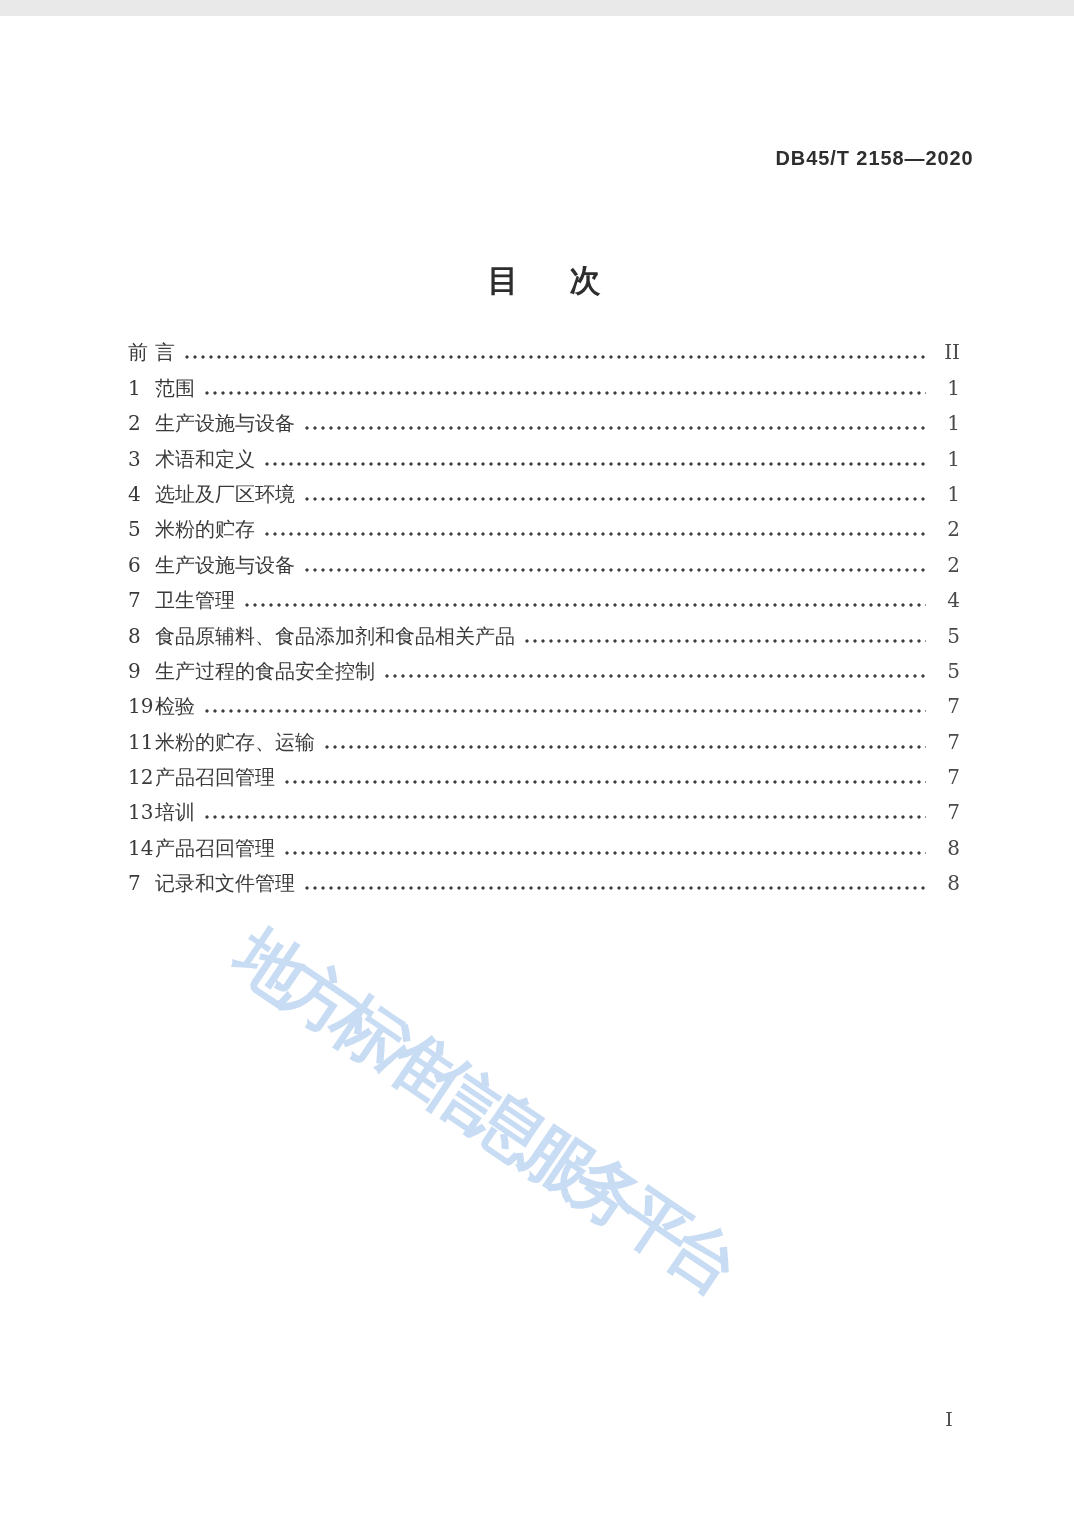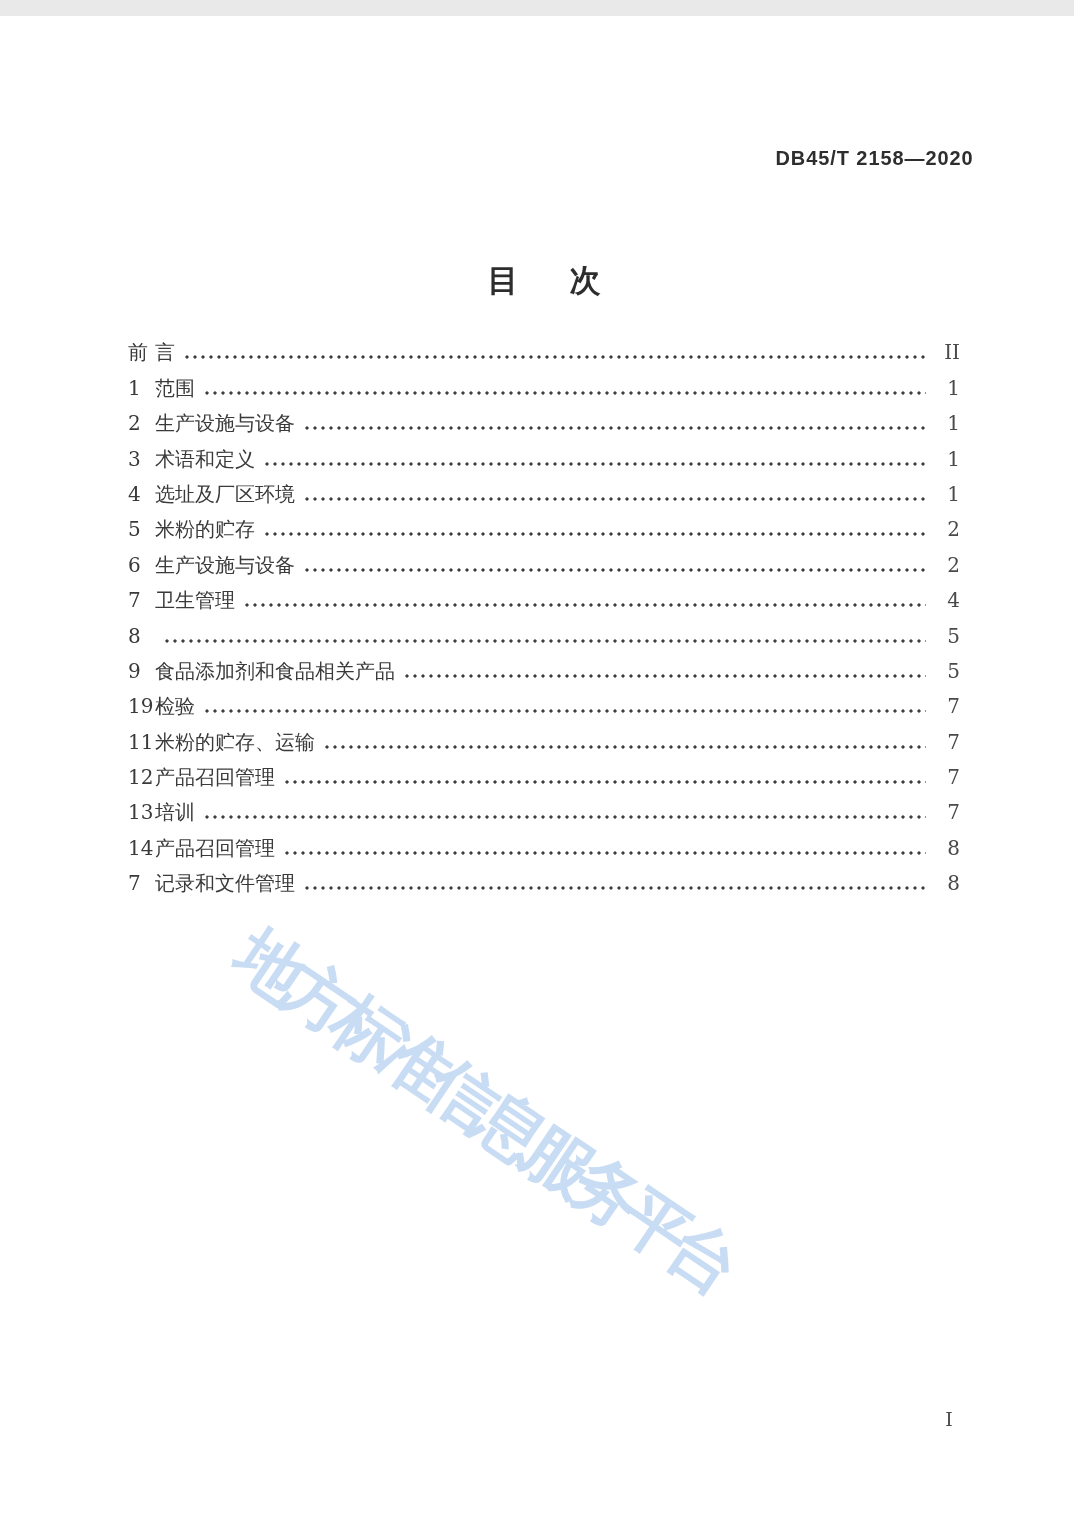--- a/index.html
+++ b/index.html
@@ -162,27 +162,28 @@
 
   <div class="toc-row">
     <span class="toc-num">7</span>
     <span class="toc-entry-title">卫生管理</span>
     <span class="toc-leader"></span>
     <span class="toc-page">4</span>
   </div>
 
   <div class="toc-row">
     <span class="toc-num">8</span>
+    <span class="toc-entry-title">食品原辅料、食品添加剂和食品相关产品</span>
     <span class="toc-leader"></span>
     <span class="toc-page">5</span>
   </div>
 
   <div class="toc-row">
     <span class="toc-num">9</span>
-    <span class="toc-entry-title">食品添加剂和食品相关产品</span>
+    <span class="toc-entry-title">生产过程的食品安全控制</span>
     <span class="toc-leader"></span>
     <span class="toc-page">5</span>
   </div>
 
   <div class="toc-row">
     <span class="toc-num">19</span>
     <span class="toc-entry-title">检验</span>
     <span class="toc-leader"></span>
     <span class="toc-page">7</span>
   </div>

